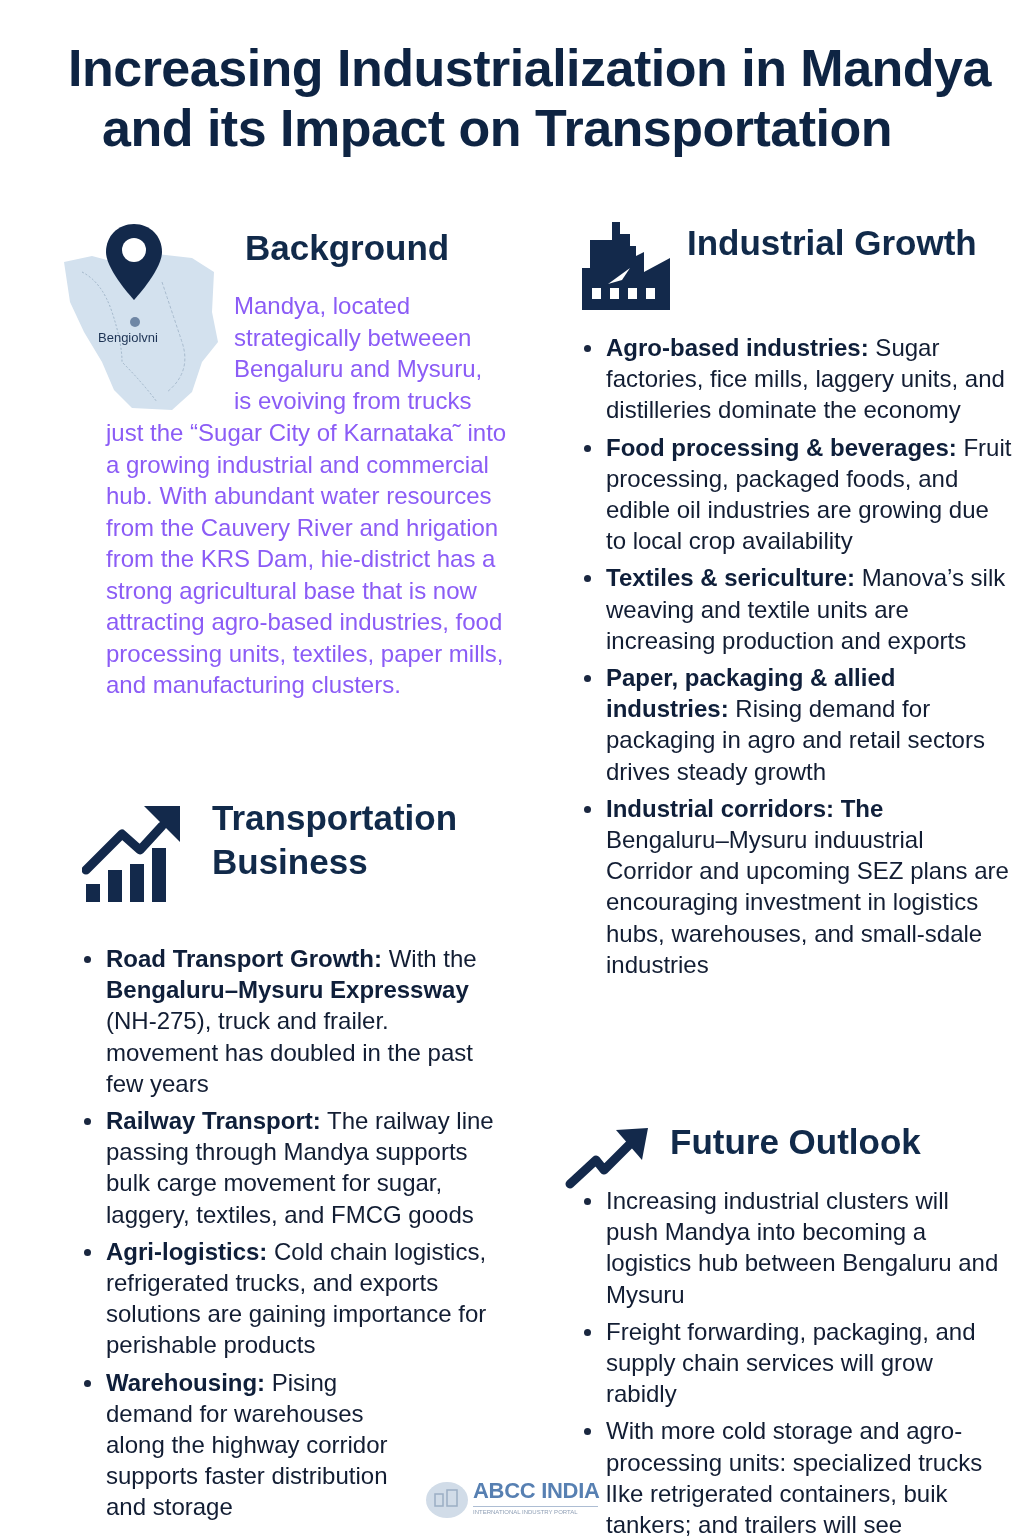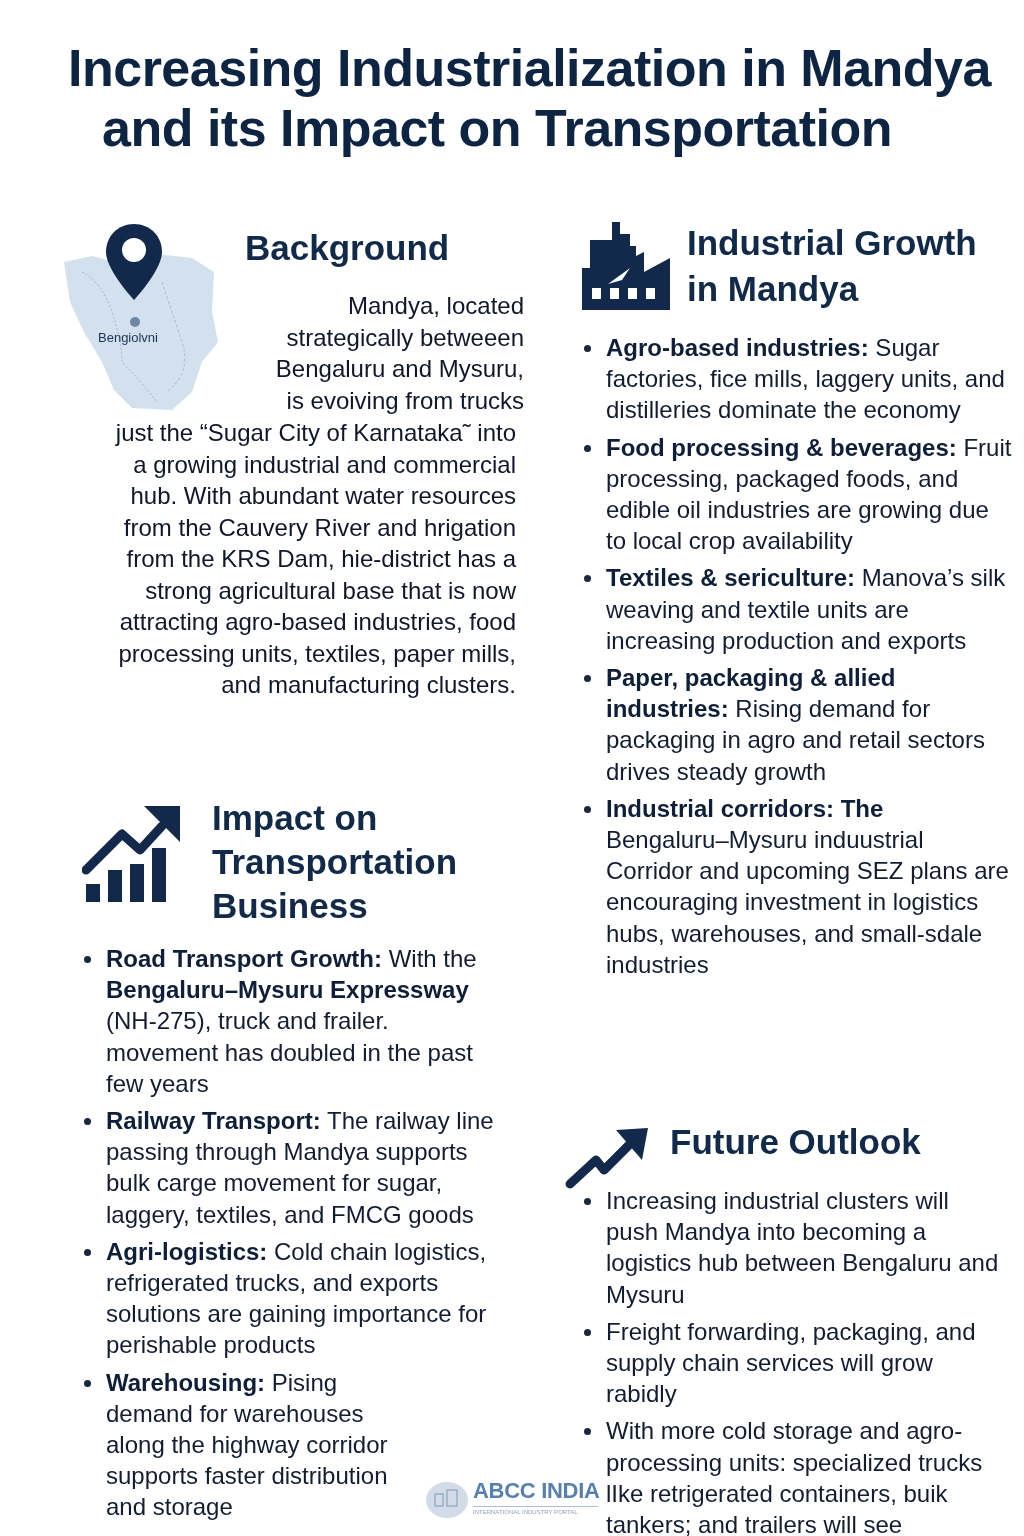--- a/index.html
+++ b/index.html
@@ -3,21 +3,21 @@
 <meta charset="utf-8">
 <style>
   * { box-sizing: border-box; margin: 0; padding: 0; }
   html, body { width: 1024px; height: 1536px; background: #ffffff; overflow: hidden; }
   body { position: relative; font-family: "Liberation Sans", "DejaVu Sans", sans-serif; color: #0f1f3a; }
   .title { position: absolute; left: 0; top: 38px; width: 1100px; font-weight: bold; color: #0e2443; font-size: 52px; line-height: 60px; letter-spacing: -0.5px; }
   .title .l1 { display: block; padding-left: 68px; white-space: nowrap; }
   .title .l2 { display: block; padding-left: 102px; white-space: nowrap; }
 
   .h2 { position: absolute; font-weight: bold; color: #112a4a; font-size: 35px; line-height: 44px; }
-  .body-text { position: absolute; font-size: 24px; line-height: 31.5px; color: #0f172a; text-align: right; }
+  .body-text { position: absolute; font-size: 24px; line-height: 31.5px; color: #8b5cf6; }
 
   ul.bullets { list-style: none; position: absolute; font-size: 24px; line-height: 31.2px; color: #121d33; }
   ul.bullets li { position: relative; padding-left: 24px; margin-bottom: 6px; }
   ul.bullets li::before { content: ""; position: absolute; left: 2px; top: 13px; width: 7px; height: 7px; border-radius: 50%; background: #1a2740; }
   ul.bullets b { font-weight: bold; color: #0f1f3a; }
 
   .map-shape { position: absolute; left: 62px; top: 252px; width: 158px; height: 160px; }
   .map-label { position: absolute; left: 98px; top: 330px; font-size: 13px; color: #1d3354; }
   .watermark { position: absolute; left: 425px; top: 1478px; width: 180px; height: 50px; opacity: 0.85; }
   .wm-text { position: absolute; left: 48px; top: 0; font-weight: bold; font-size: 22px; color: #3a6aa5; letter-spacing: -0.3px; white-space: nowrap; text-align: right; }
@@ -59,42 +59,40 @@
   <svg style="position:absolute;left:582px;top:222px;width:90px;height:88px" viewBox="0 0 90 88">
     <path d="M30,0 H38 V12 H48 V24 H54 V34 L62,30 V50 L88,36 V88 H0 V46 H8 V18 H30 Z" fill="#13294b"></path>
     <path d="M26,62 L48,46 L40,58 Z" fill="#ffffff"></path>
     <rect x="10" y="66" width="9" height="11" fill="#ffffff"></rect>
     <rect x="28" y="66" width="9" height="11" fill="#ffffff"></rect>
     <rect x="46" y="66" width="9" height="11" fill="#ffffff"></rect>
     <rect x="64" y="66" width="9" height="11" fill="#ffffff"></rect>
   </svg>
   <h2 class="h2" style="left:687px;top:220px;width:330px;line-height:46px;">
     <span style="display:block">Industrial Growth</span>
-    <span style="display:block">in Mandya</span>
   </h2>
   <ul class="bullets" style="left:582px;top:332px;width:430px;">
     <li><b>Agro-based industries:</b><span> Sugar factories, fice mills, laggery units, and distilleries dominate the economy</span></li>
     <li><b>Food processing &amp; beverages:</b><span> Fruit processing, packaged foods, and edible oil industries are growing due to local crop availability</span></li>
     <li><b>Textiles &amp; sericulture:</b><span> Manova’s silk weaving and textile units are increasing production and exports</span></li>
     <li><b>Paper, packaging &amp; allied industries:</b><span> Rising demand for packaging in agro and retail sectors drives steady growth</span></li>
     <li><b>Industrial corridors: The</b><span> Bengaluru–Mysuru induustrial Corridor and upcoming SEZ plans are encouraging investment in logistics hubs, warehouses, and small-sdale industries</span></li>
   </ul>
 </section>
 
 <section>
   <svg style="position:absolute;left:82px;top:804px;width:98px;height:102px" viewBox="0 0 98 102">
     <rect x="4" y="80" width="14" height="18" fill="#13294b"></rect>
     <rect x="26" y="66" width="14" height="32" fill="#13294b"></rect>
     <rect x="48" y="60" width="14" height="38" fill="#13294b"></rect>
     <rect x="70" y="44" width="14" height="54" fill="#13294b"></rect>
     <path d="M4,66 L40,30 L58,46 L80,22" stroke="#13294b" stroke-width="9" fill="none" stroke-linejoin="round" stroke-linecap="round"></path>
     <path d="M62,2 H98 V38 Z" fill="#13294b"></path>
   </svg>
   <h2 class="h2" style="left:212px;top:796px;line-height:44px;">
-    <span style="display:block">Impact on</span>
     <span style="display:block">Transportation</span>
     <span style="display:block">Business</span>
   </h2>
   <ul class="bullets" style="left:82px;top:943px;width:425px;">
     <li><b>Road Transport Growth:</b><span> With the </span><b>Bengaluru–Mysuru Expressway</b><span> (NH-275), truck and frailer. movement has doubled in the past few years</span></li>
     <li><b>Railway Transport:</b><span> The railway line passing through Mandya supports bulk carge movement for sugar, laggery, textiles, and FMCG goods</span></li>
     <li><b>Agri-logistics:</b><span> Cold chain logistics, refrigerated trucks, and exports solutions are gaining importance for perishable products</span></li>
     <li style="width:330px;"><b>Warehousing:</b><span> Pising demand for warehouses along the highway corridor supports faster distribution and storage</span></li>
   </ul>
 </section>

